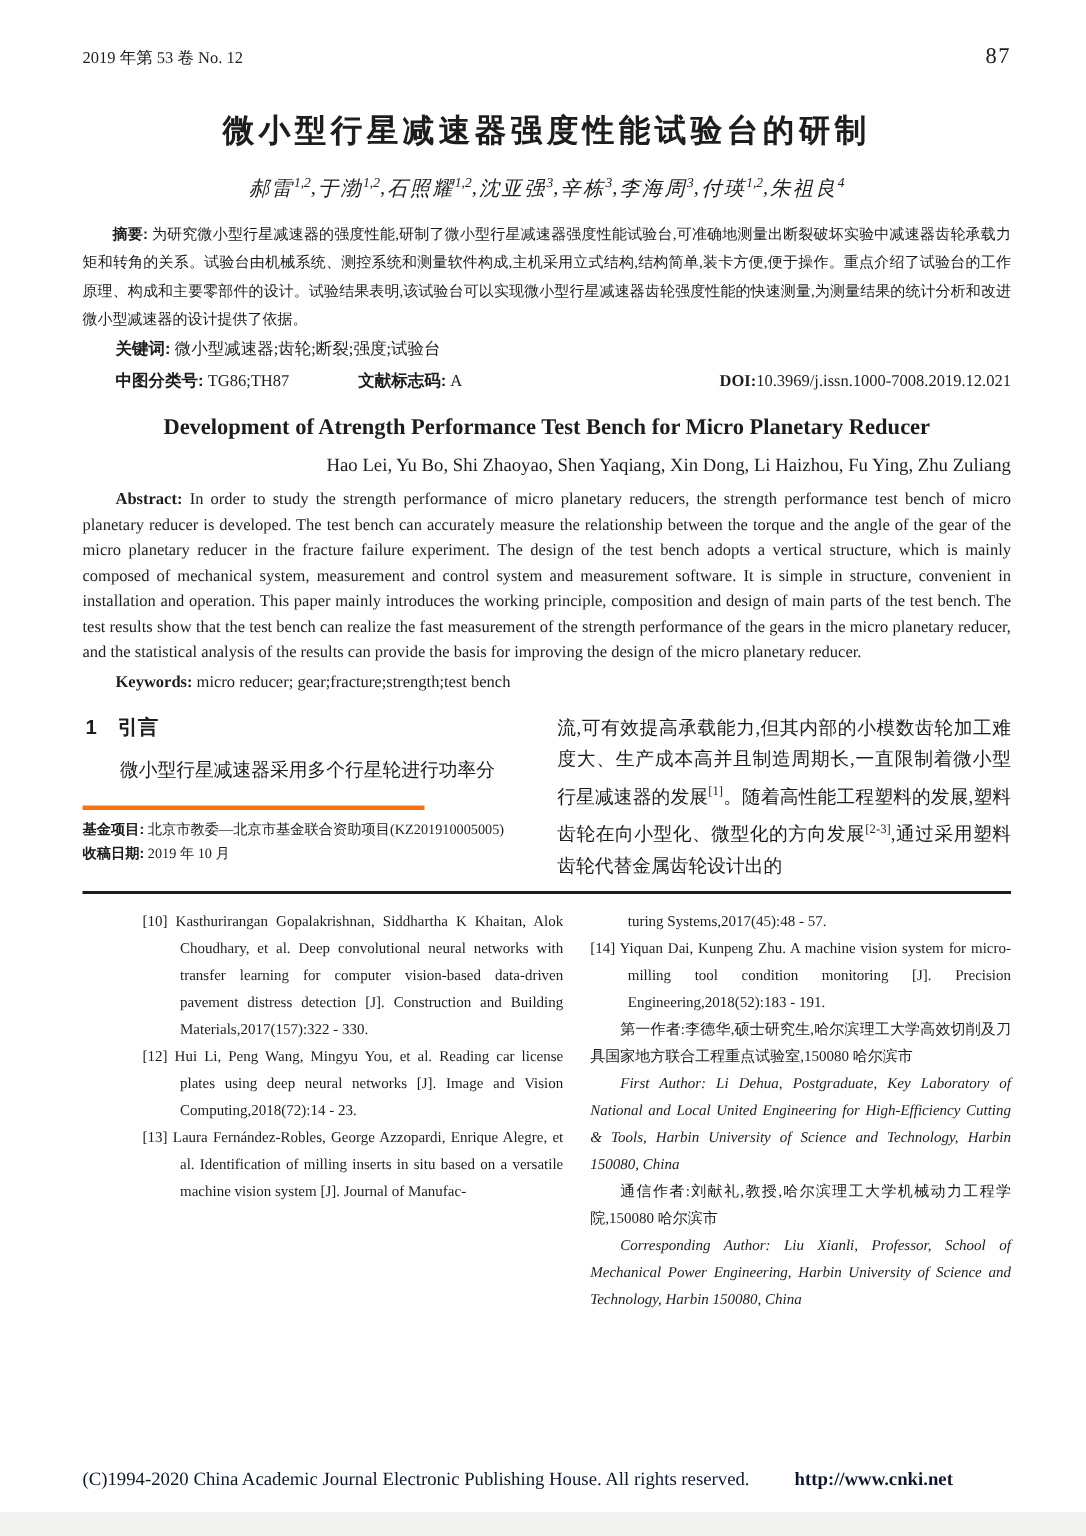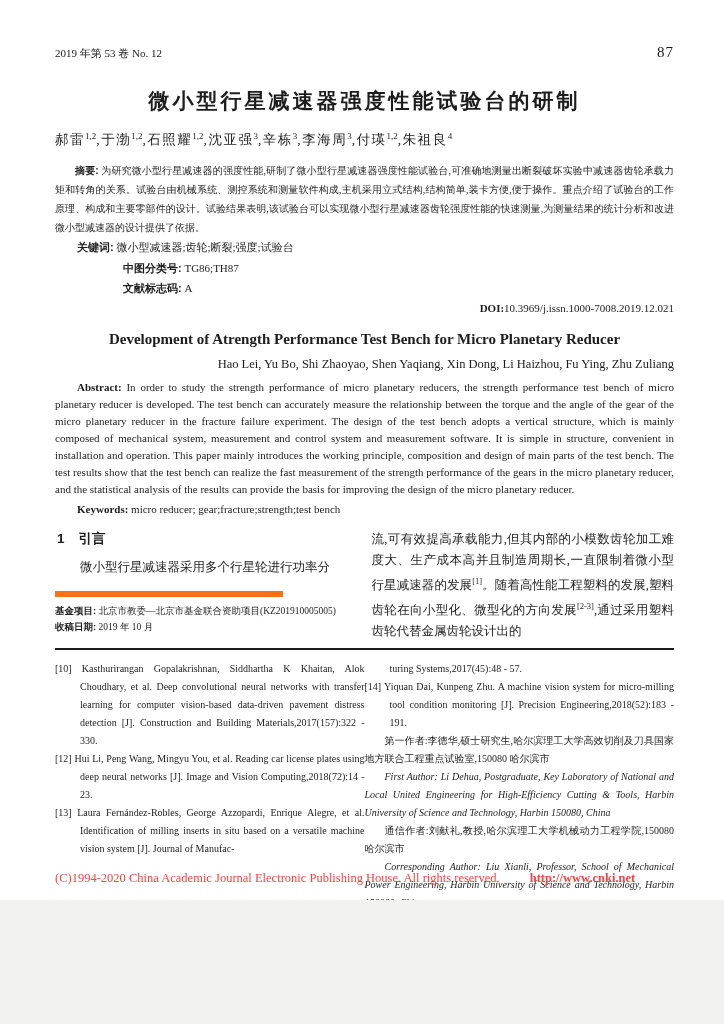--- a/index.html
+++ b/index.html
@@ -1,61 +1,61 @@
 <!DOCTYPE html>
 <html><head>
 <meta charset="utf-8">
 <style>
   html,body{margin:0;padding:0;background:#f2f2f0;}
   .page{
-    width:724px;height:900px;position:relative;margin:0 auto;background:#ffffff;
+    width:724px;height:1008px;position:relative;margin:0 auto;background:#ffffff;
     font-family:"Liberation Serif","DejaVu Serif",serif;color:#1d1d1d;
-    box-sizing:border-box;padding:44px 50px 0 55px;overflow:hidden;
+    box-sizing:border-box;padding:30px 50px 0 55px;overflow:hidden;
   }
   .hei{font-family:"Liberation Sans","DejaVu Sans",sans-serif;font-weight:700;}
   .header-row{display:flex;justify-content:space-between;align-items:baseline;font-size:11px;}
   .page-num{font-size:15px;letter-spacing:1px;}
   .title-cn{font-family:"Liberation Sans","DejaVu Sans",sans-serif;font-weight:700;
     font-size:21px;letter-spacing:3px;text-align:center;margin:26px 0 0 0;}
-  .authors-cn{font-size:13.5px;letter-spacing:1.5px;margin-top:15px;}
+  .authors-cn{text-align:center;font-size:13.5px;letter-spacing:1.5px;margin-top:15px;font-style:italic;}
   .authors-cn sup{font-size:9px;letter-spacing:0;}
   .affil{text-align:center;font-size:12px;line-height:22px;}
   .affil-wrap{margin-top:8px;}
   .affil sup{font-size:8.5px;margin-right:1px;}
   .abstract-cn{font-size:10px;line-height:19px;text-align:justify;text-indent:2em;margin:12px 0 0 0;}
   .kw-cn{font-size:11px;line-height:20px;text-indent:2em;margin:0;}
-  .clc-row{display:flex;align-items:baseline;font-size:11px;line-height:20px;padding-left:22px;margin-top:1px;flex-direction:column;}
+  .clc-row{display:flex;align-items:baseline;font-size:11px;line-height:20px;padding-left:22px;margin-top:1px;}
   .doc-code{margin-left:46px;}
   .doi{margin-left:auto;}
   .doi b{font-weight:700;}
   .title-en{text-align:center;font-size:15px;font-weight:700;margin:11px 0 0 0;line-height:20px;}
   .authors-en{text-align:right;font-size:12.5px;margin-top:7px;line-height:17px;}
   .abstract-en{font-size:11px;line-height:17px;text-align:justify;text-indent:2em;margin:6px 0 0 0;}
   .kw-en{font-size:11px;line-height:17px;text-indent:2em;margin:3px 0 0 0;}
   .columns{display:flex;gap:14px;margin-top:10px;}
   .col{flex:1;min-width:0;}
   .sec-heading{font-family:"Liberation Sans","DejaVu Sans",sans-serif;font-weight:700;
     font-size:13.5px;margin:2px 0 0 2px;}
   .sec-heading .sec-title{margin-left:14px;}
   .intro-left{font-size:12.5px;line-height:21px;text-indent:2em;text-align:justify;margin:9px 0 0 0;}
   .intro-right{font-size:12.5px;line-height:21px;text-align:justify;margin:1px 0 0 0;}
   .intro-right sup{font-size:8.5px;}
-  .footnote{margin-top:13px;border-top:6px solid #f97316;width:228px;padding-top:6px;}
+  .footnote{margin-top:13px;border-top:3px solid #f97316;width:228px;padding-top:6px;}
   .fn-line{font-size:9.5px;line-height:15px;white-space:nowrap;margin:0;}
   .fn-line .hei{font-size:9.5px;}
   .full-rule{border:none;border-top:2px solid #1d1d1d;margin:6px 0 10px 0;}
-  .refs{display:flex;}
+  .refs{display:flex;gap:18px;margin-left:40px;}
   .ref-col{flex:1;min-width:0;font-size:10px;line-height:18px;}
   .ref-col p{margin:0;}
   p.ref{padding-left:25px;text-indent:-25px;text-align:justify;}
   p.cont{padding-left:25px;text-align:justify;}
   p.bio-cn{text-indent:2em;text-align:justify;}
   p.bio-en{text-indent:2em;text-align:justify;font-style:italic;}
   .footer{position:absolute;left:55px;right:36px;bottom:14px;font-size:12.5px;
-    color:#ef4444;display:flex;align-items:baseline;}
+    color:#0f172a;display:flex;align-items:baseline;}
   .footer .url{margin-left:30px;font-weight:bold;}
 </style>
 </head>
 <body>
 
 <div class="page">
 
   <div class="header-row">
     <span>2019 年第 53 卷 No. 12</span>
     <span class="page-num">87</span>

